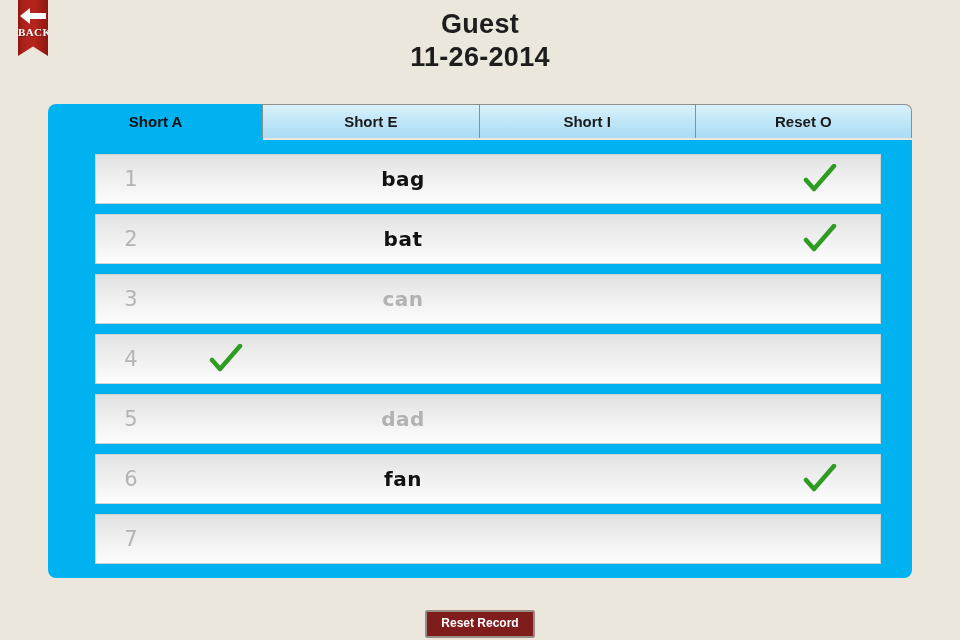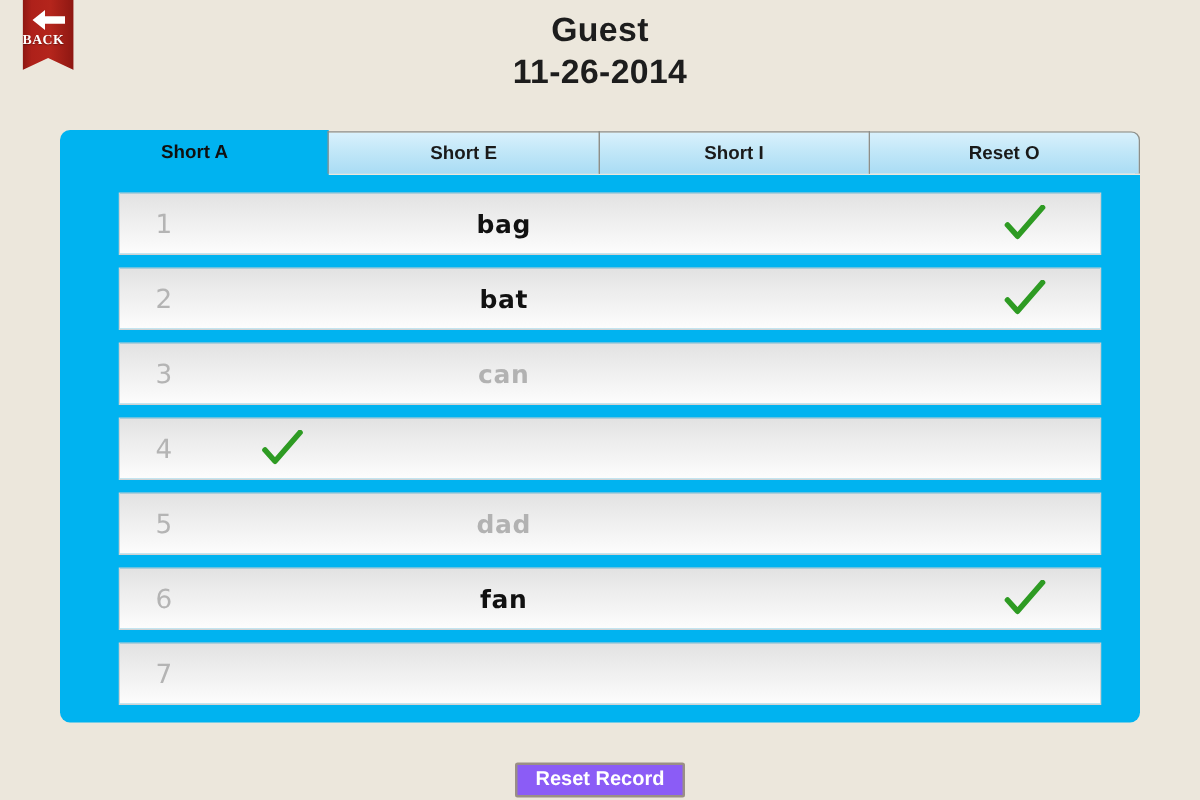--- a/index.html
+++ b/index.html
@@ -13,21 +13,21 @@
     font-family: "Liberation Sans", sans-serif;
     overflow: hidden;
     position: relative;
   }
 
   
   .back-ribbon {
     position: absolute;
     left: 18px;
     top: 0;
-    width: 41px;
+    width: 30px;
     height: 56px;
     background: #a8201a;
     background: linear-gradient(90deg, #8d1712 0%, #ae211a 18%, #b4251c 55%, #8d1712 100%);
     box-shadow: 2px 2px 3px rgba(0,0,0,0.25);
     -webkit-clip-path: polygon(0 0, 100% 0, 100% 100%, 50% 83%, 0 100%);
     clip-path: polygon(0 0, 100% 0, 100% 100%, 50% 83%, 0 100%);
     cursor: pointer;
   }
   .back-arrow {
     display: block;
@@ -66,21 +66,21 @@
   
   .panel-wrap {
     position: absolute;
     left: 48px;
     top: 104px;
     width: 864px;
   }
   .tabbar {
     display: flex;
     height: 36px;
-    align-items: center;
+    align-items: flex-start;
     position: relative;
     z-index: 2;
   }
   .tab {
     flex: 1 1 0;
     height: 34px;
     line-height: 34px;
     text-align: center;
     font-size: 15px;
     font-weight: bold;
@@ -164,23 +164,23 @@
   
   .reset-wrap {
     position: absolute;
     left: 0;
     top: 610px;
     width: 960px;
     text-align: center;
   }
   .reset-btn {
     display: inline-block;
-    background: #8b5cf6;
+    background: #7f1d1d;
     color: #ffffff;
-    font-size: 16px;
+    font-size: 12px;
     font-weight: bold;
     border: 2px solid #9a8f86;
     border-radius: 2px;
     padding: 5px 14px 6px 14px;
     cursor: pointer;
     line-height: 13px;
     font-family: "Liberation Sans", sans-serif;
   }
 </style>
 </head>

